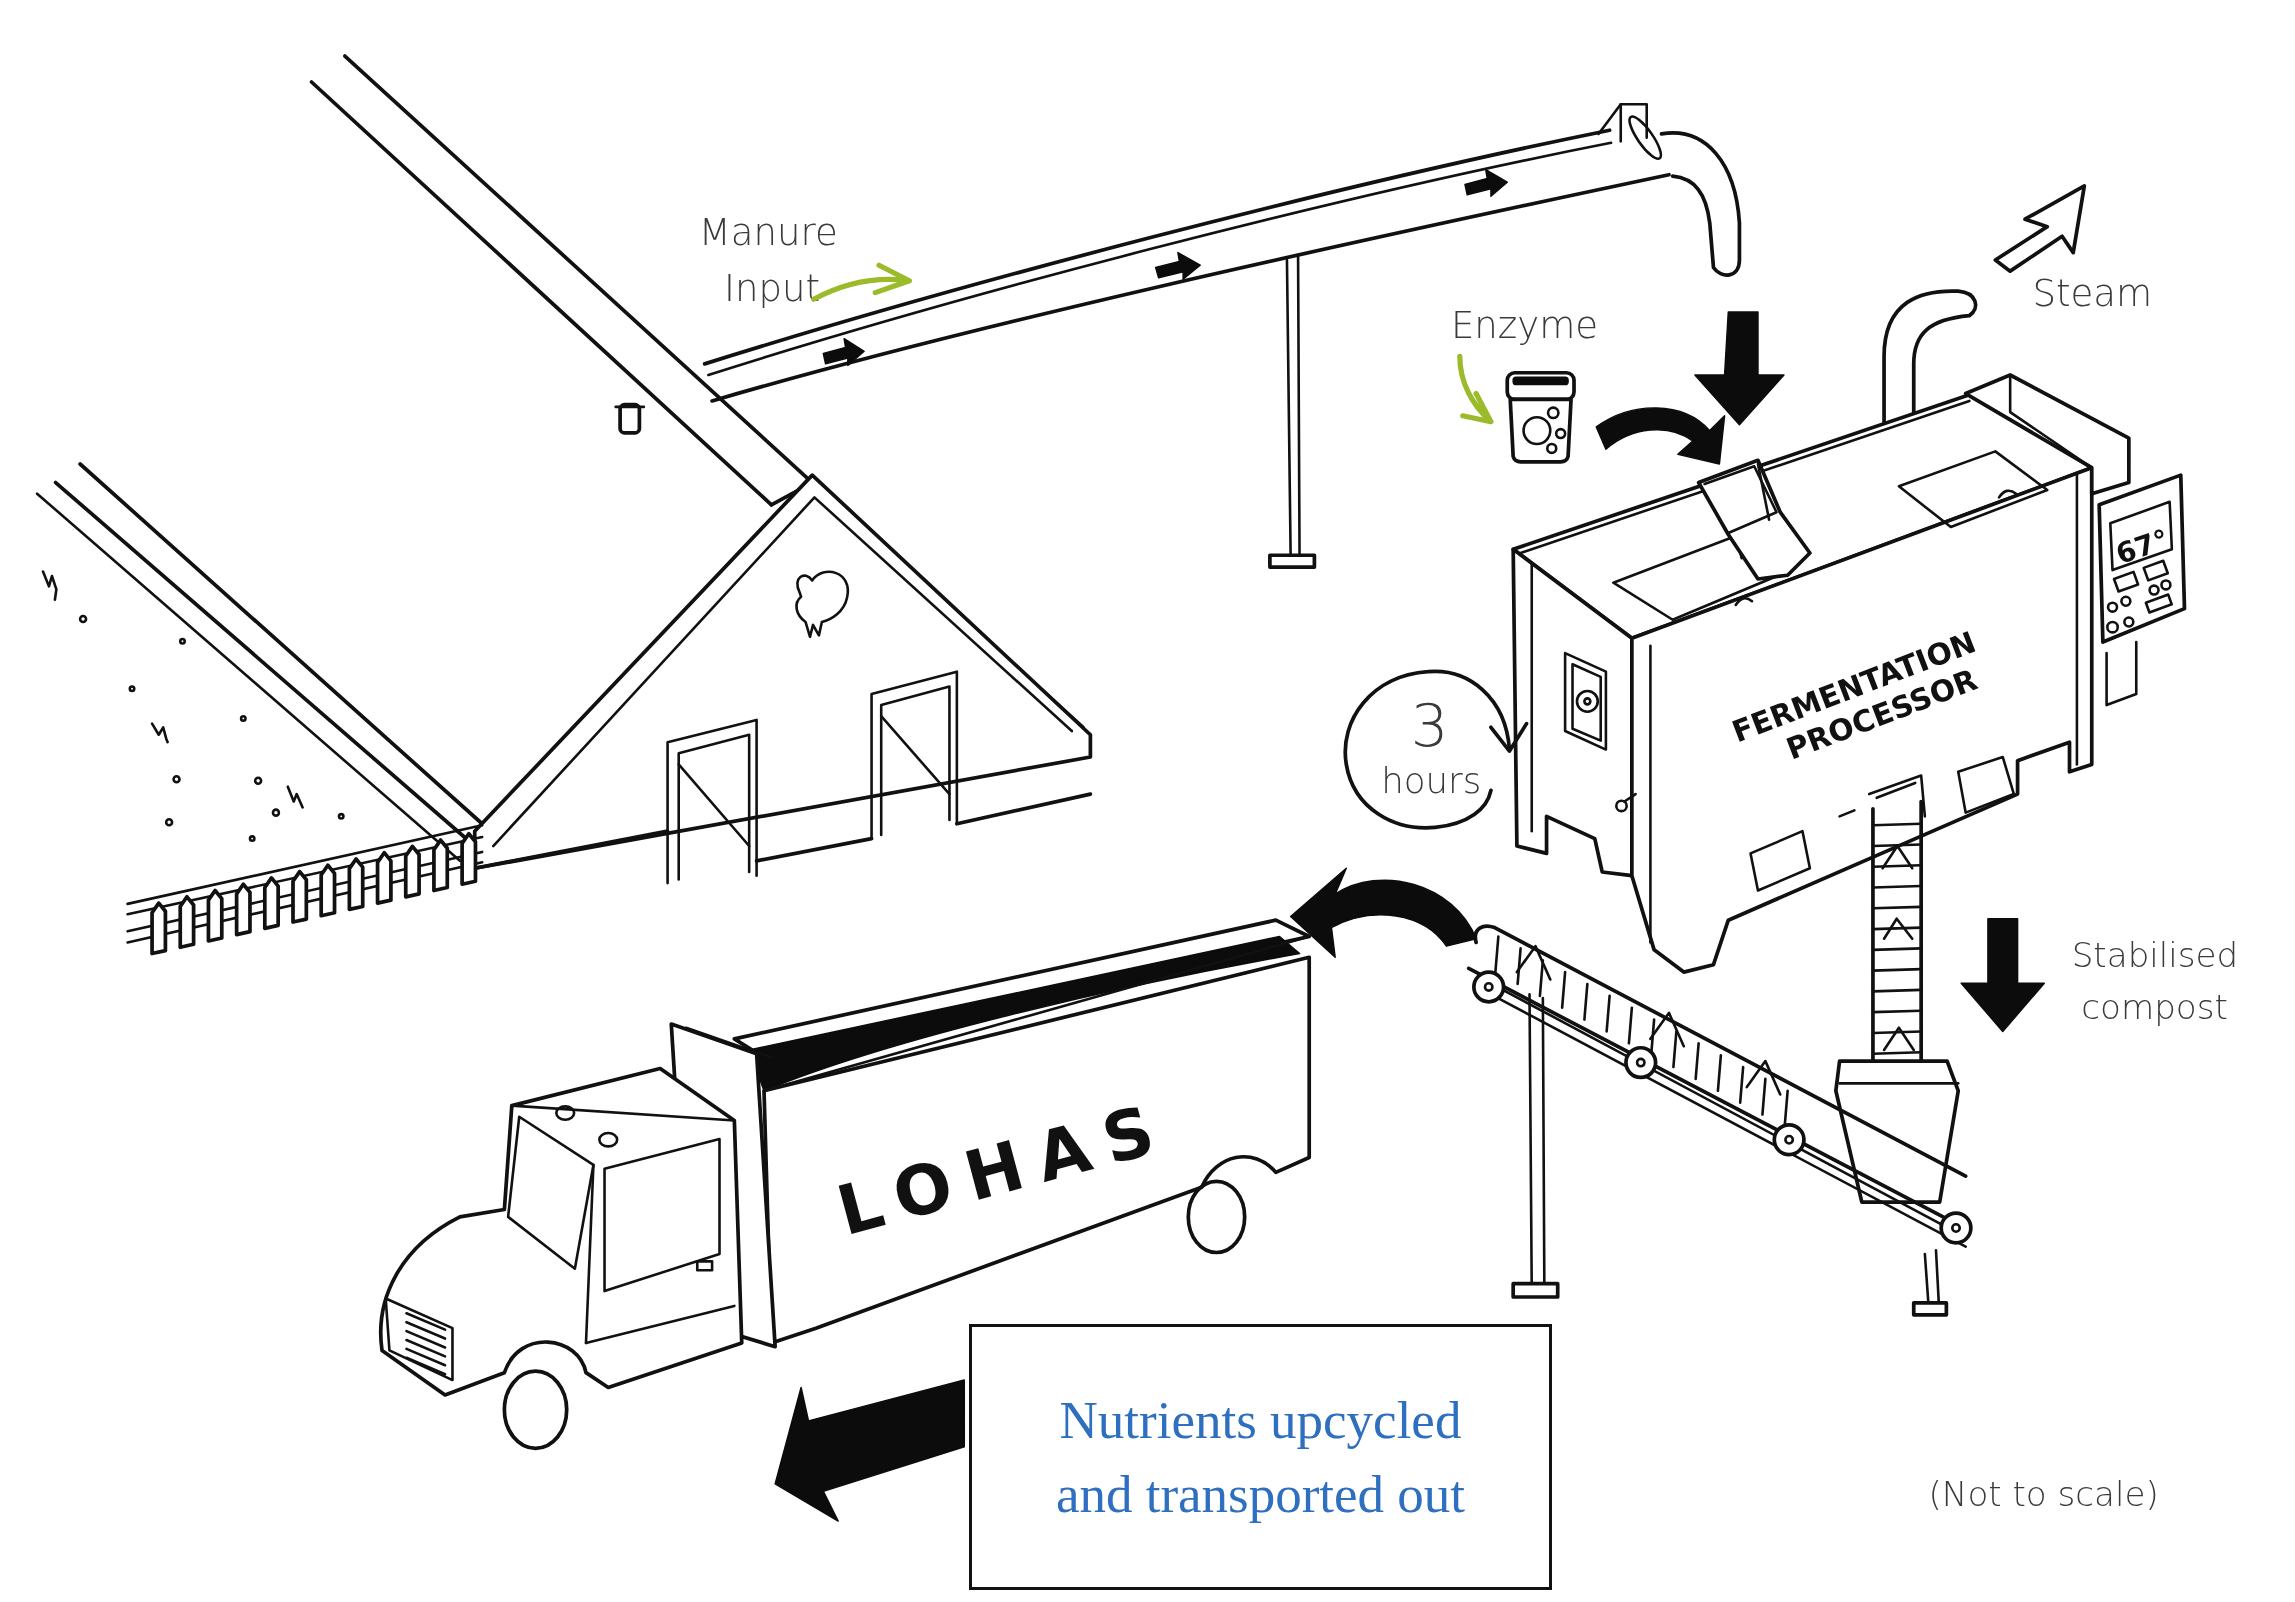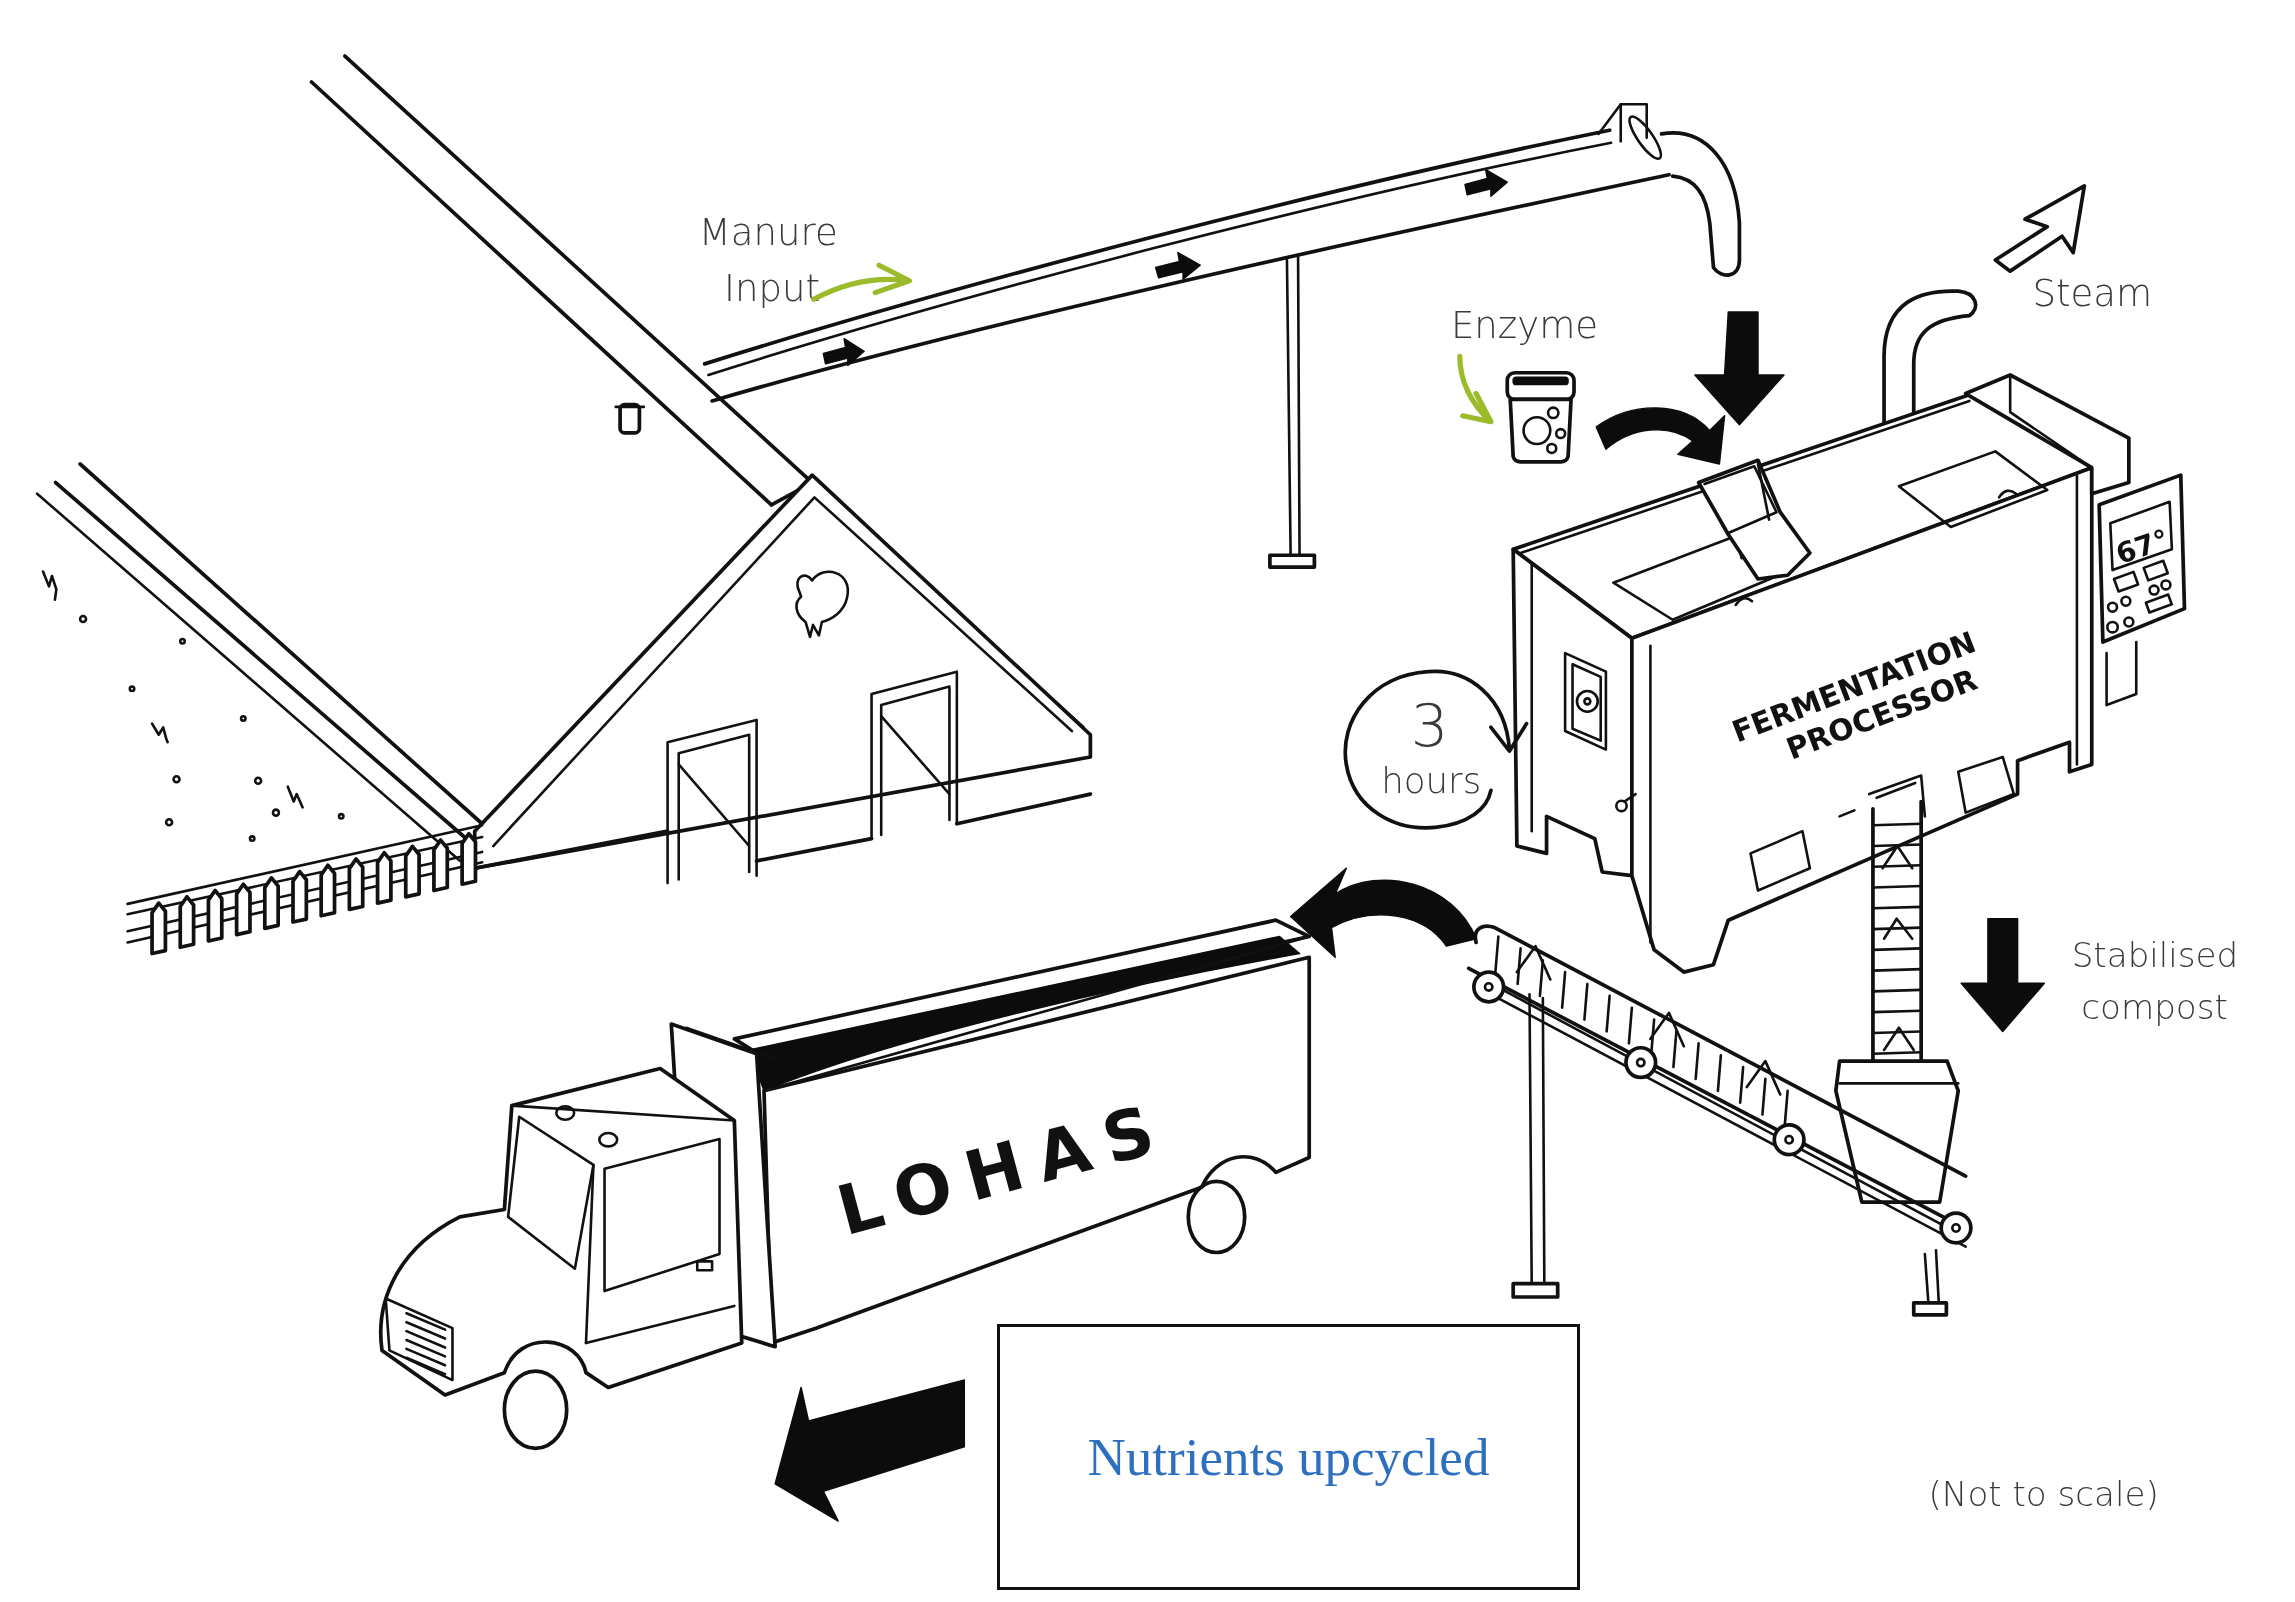--- a/index.html
+++ b/index.html
@@ -8,21 +8,21 @@
   .ink { fill: none; stroke: #111; stroke-width: 5; stroke-linecap: round; stroke-linejoin: round; }
   .ink-thin { fill: none; stroke: #111; stroke-width: 3.5; stroke-linecap: round; stroke-linejoin: round; }
   .ink-fill { fill: #fff; stroke: #111; stroke-width: 5; stroke-linejoin: round; }
   .solid { fill: #0c0c0c; stroke: #0c0c0c; stroke-width: 2; stroke-linejoin: round; }
   .green { fill: none; stroke: #9bbb2a; stroke-width: 7; stroke-linecap: round; stroke-linejoin: round; }
   .hand { font-family: "DejaVu Sans", sans-serif; fill: #3a3a3a; font-weight: 300; }
   .label-bold { font-family: "DejaVu Sans", sans-serif; font-weight: bold; fill: #111; }
   #caption-box {
     position: absolute; left: 969px; top: 1324px; width: 583px; height: 266px;
     border: 3px solid #111; box-sizing: border-box; background: #fff;
-    display: flex; flex-direction: column; justify-content: center; align-items: center; margin-left: 28px;
+    display: flex; flex-direction: column; justify-content: center; align-items: center;
   }
   #caption-box span {
     font-family: "Liberation Serif", serif; color: #2f6fbf; font-size: 53px; line-height: 74px;
     display: block; text-align: center; white-space: nowrap;
   }
 </style>
 </head>
 <body>
 
 <svg id="scene" viewBox="0 0 3094 2160" xmlns="http://www.w3.org/2000/svg">
@@ -329,14 +329,15 @@
     <ellipse class="ink" cx="722" cy="1900" rx="42" ry="52" stroke-width="14"></ellipse>
   </g>
 
   <path class="solid" d="M1045 2000 L1080 1870 L1090 1915 L1300 1860 L1300 1950 L1110 2010 L1130 2050 Z"></path>
 
   <text class="hand" x="2600" y="2030" font-size="46">(Not to scale)</text>
 </svg>
 
 <div id="caption-box">
   <span style="color: rgb(47, 111, 191);">Nutrients upcycled</span>
+  <span style="color: rgb(47, 111, 191);">and transported out</span>
 </div>
 
 
 </body></html>

